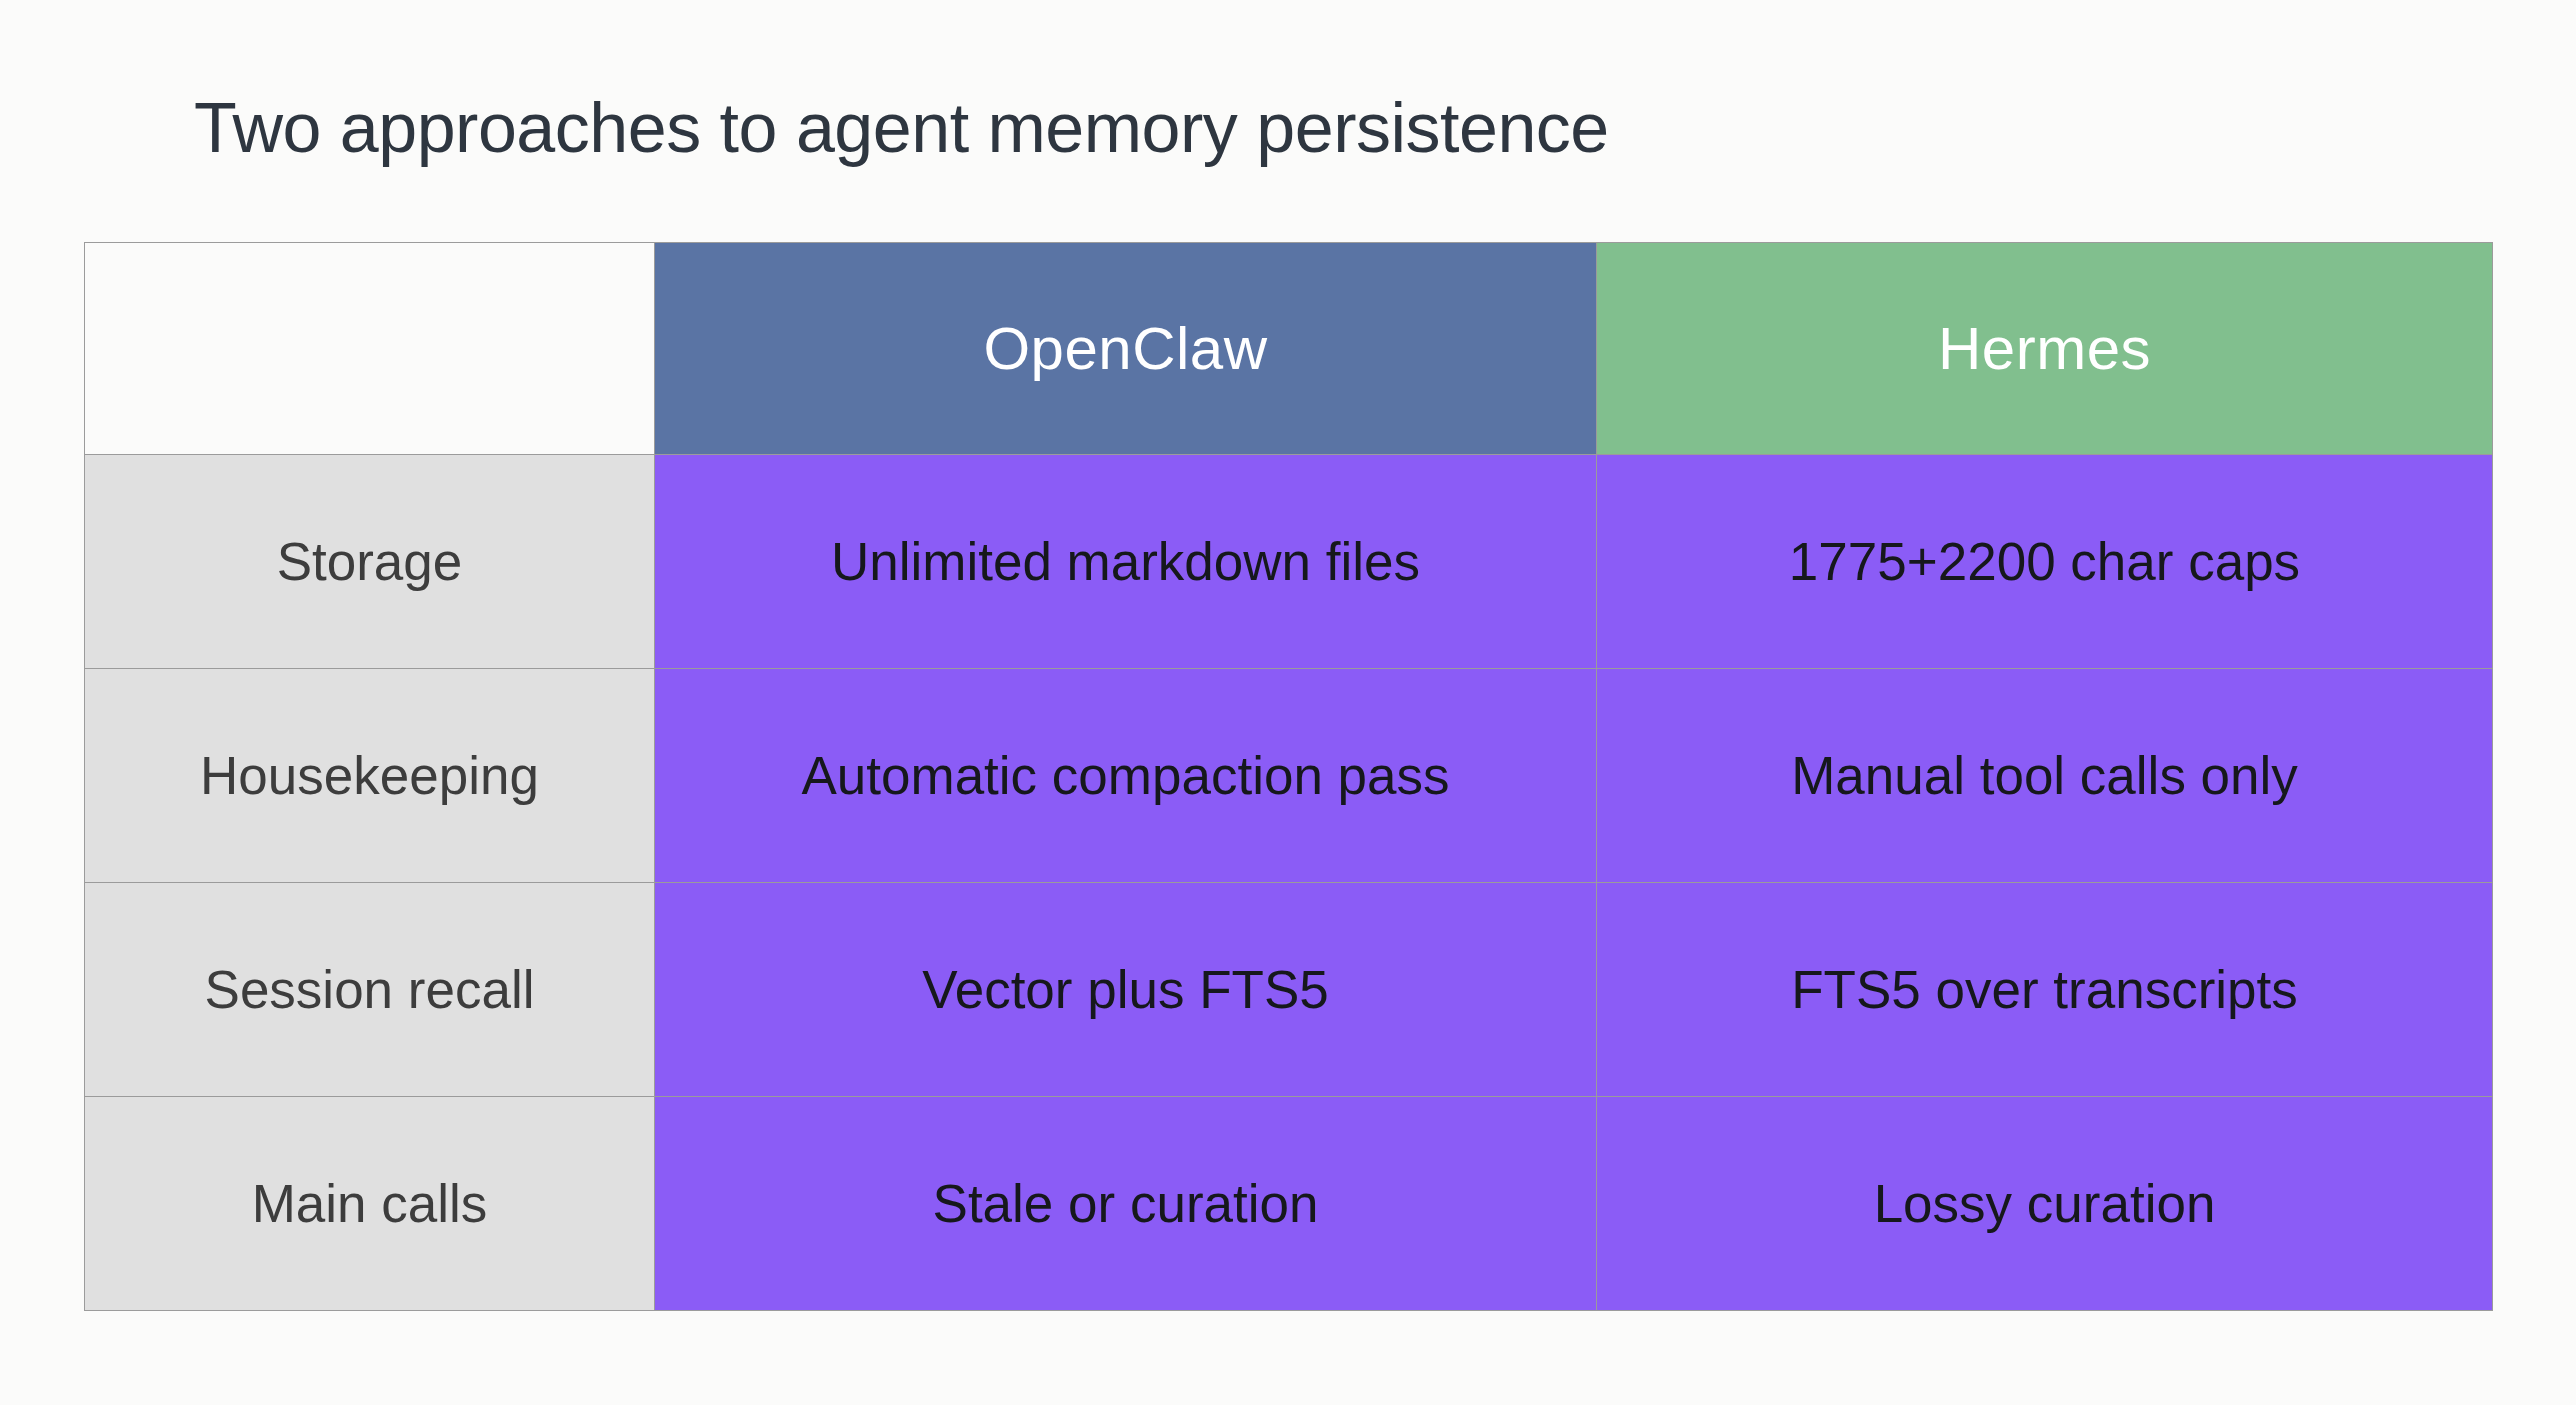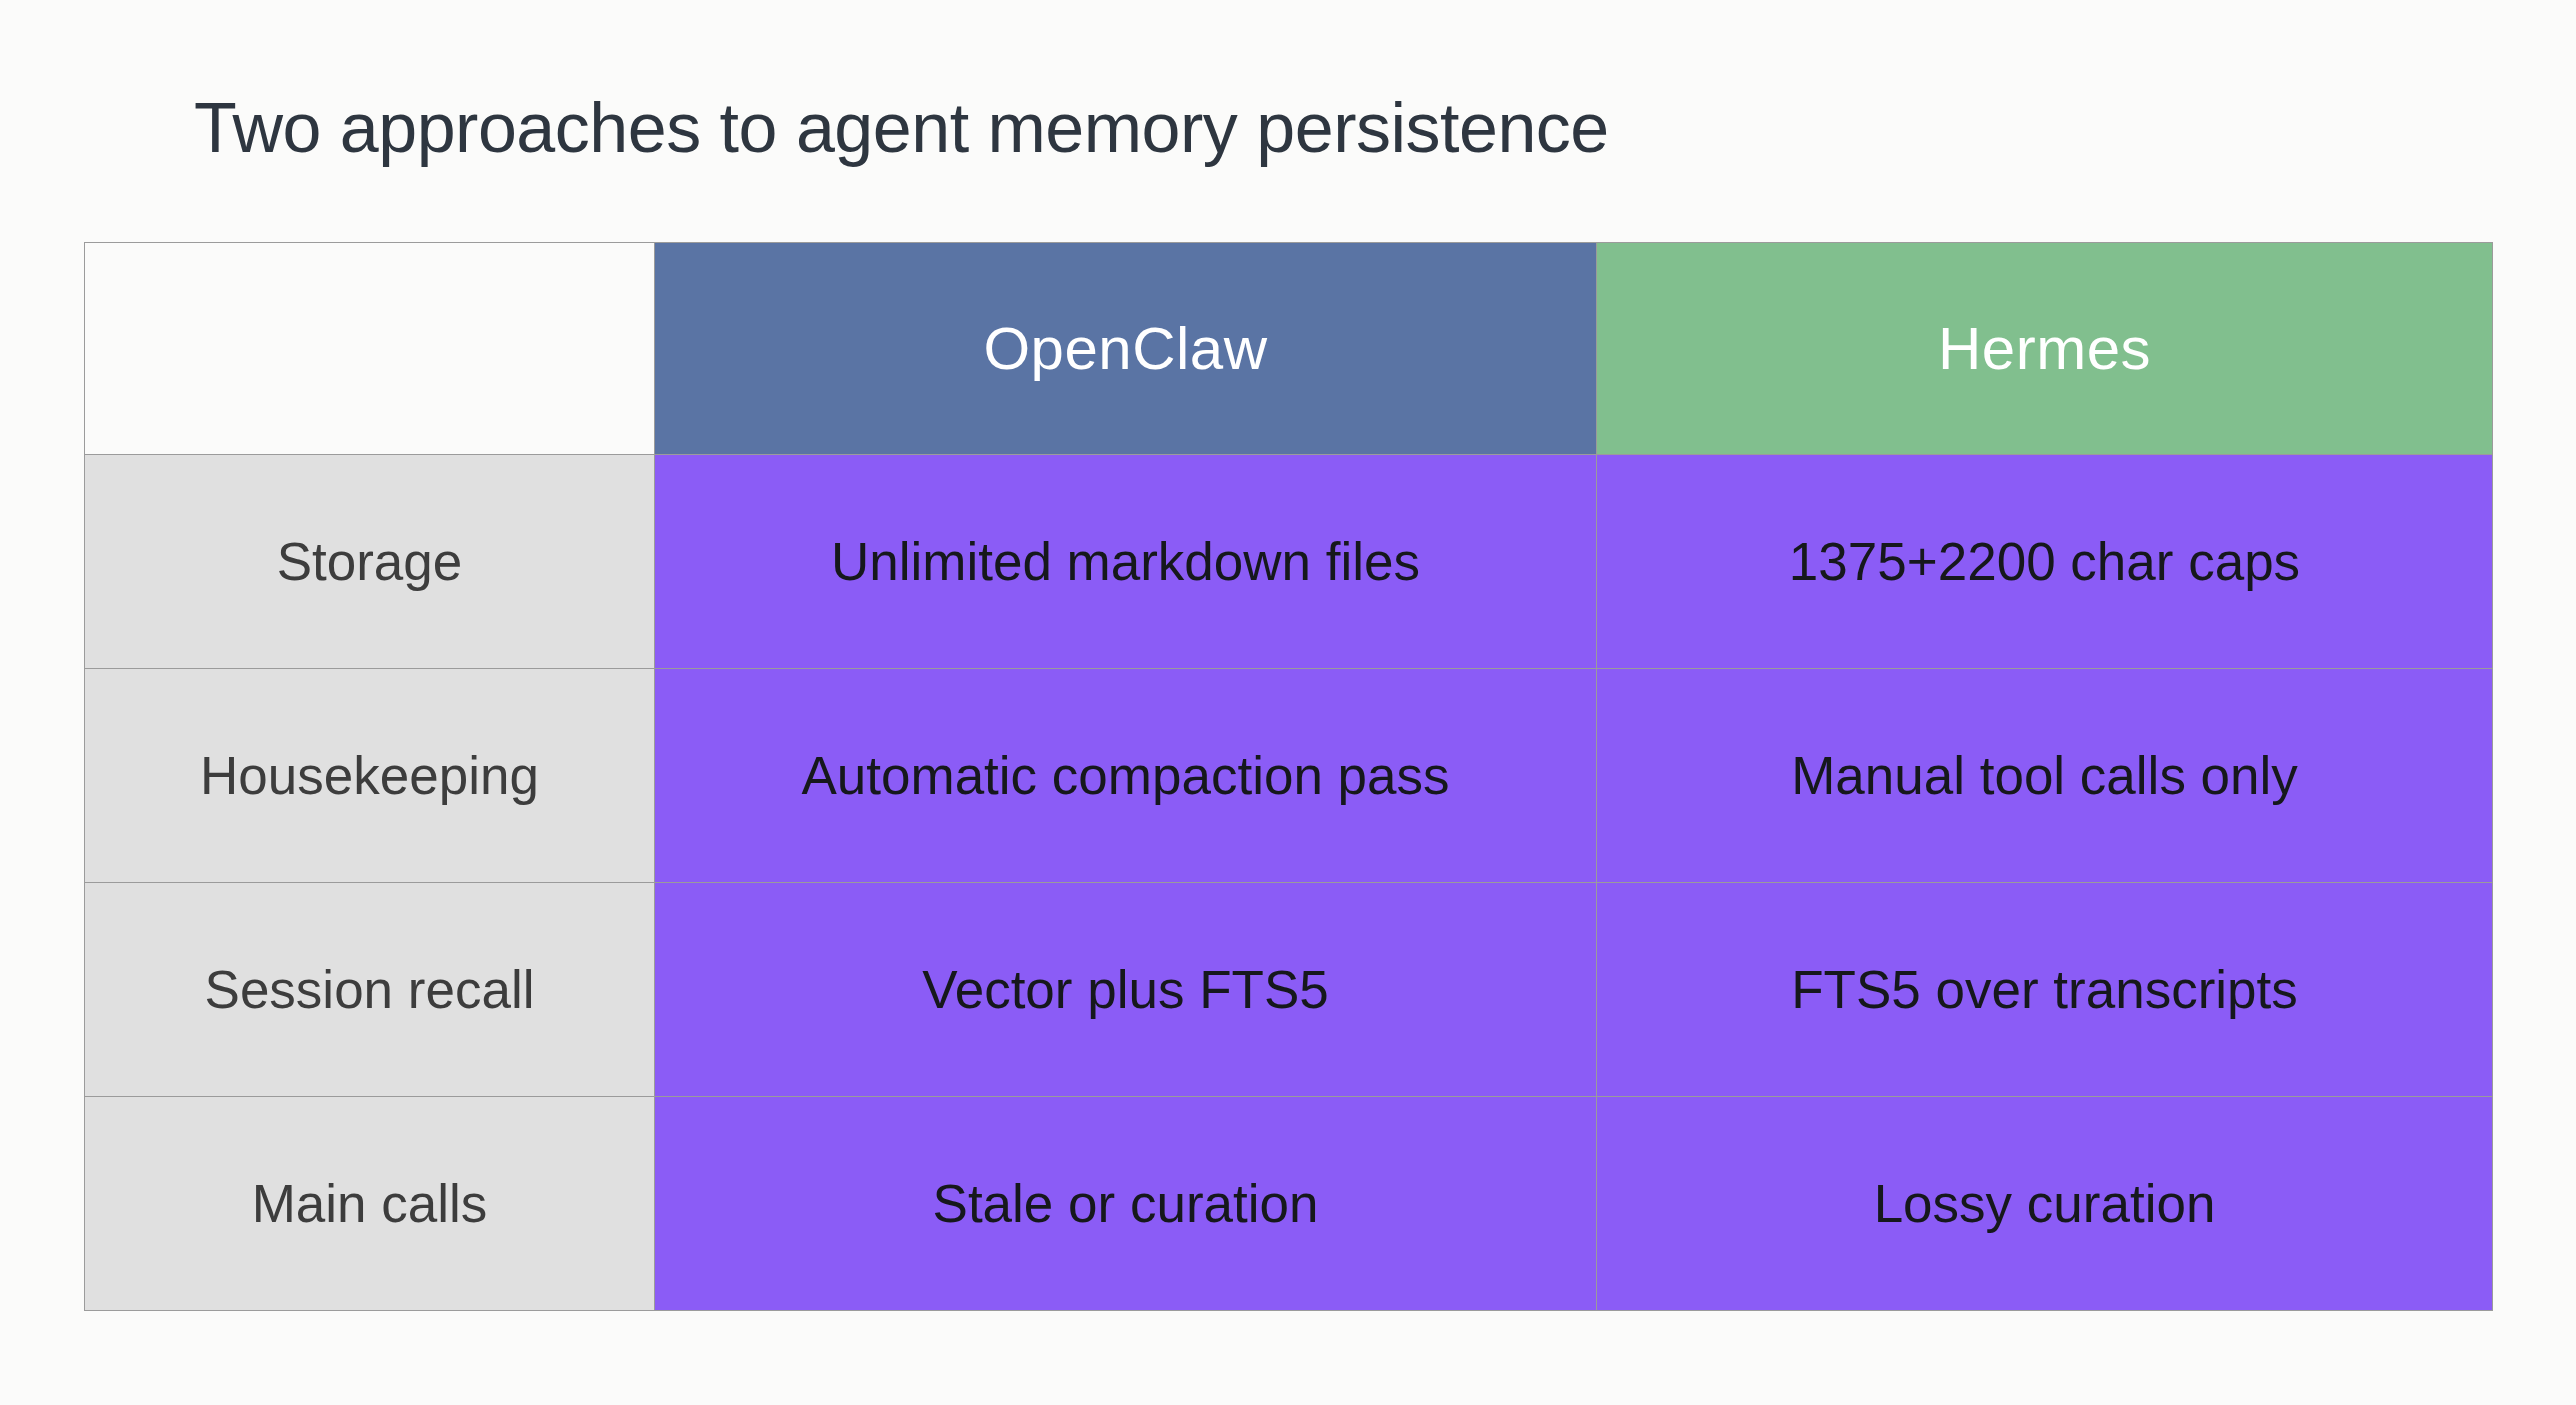--- a/index.html
+++ b/index.html
@@ -107,21 +107,21 @@
         <th class="header-spacer"></th>
         <th class="header-cell header-openclaw">OpenClaw</th>
         <th class="header-cell header-hermes">Hermes</th>
       </tr>
     </thead>
 
     <tbody>
       <tr>
         <td class="row-label">Storage</td>
         <td class="row-value">Unlimited markdown files</td>
-        <td class="row-value">1375+2200 char caps</td>
+        <td class="row-value">1775+2200 char caps</td>
       </tr>
       <tr>
         <td class="row-label">Housekeeping</td>
         <td class="row-value">Automatic compaction pass</td>
         <td class="row-value">Manual tool calls only</td>
       </tr>
       <tr>
         <td class="row-label">Session recall</td>
         <td class="row-value">Vector plus FTS5</td>
         <td class="row-value">FTS5 over transcripts</td>

